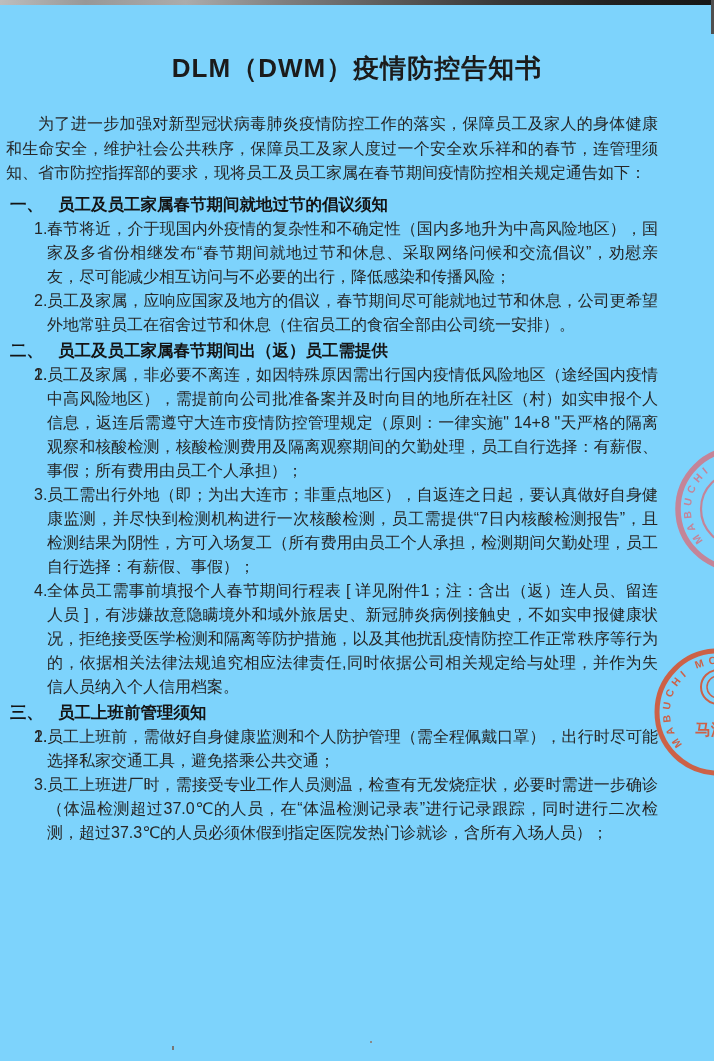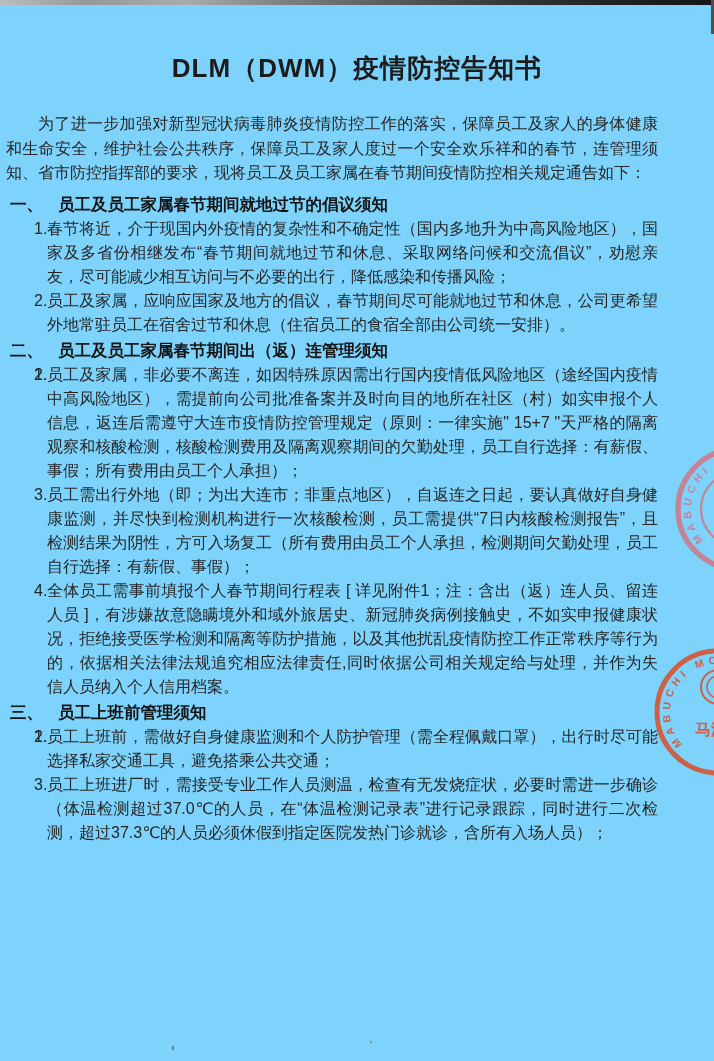--- a/index.html
+++ b/index.html
@@ -61,28 +61,28 @@
       </div>
       <div class="item">
         <span class="item-num">2.</span>
         <span class="item-text">员工及家属，应响应国家及地方的倡议，春节期间尽可能就地过节和休息，公司更希望外地常驻员工在宿舍过节和休息（住宿员工的食宿全部由公司统一安排）。</span>
       </div>
     </section>
 
     <section>
       <div class="sec-head">
         <span class="sec-num">二、</span>
-        <span class="sec-title">员工及员工家属春节期间出（返）连管理须知</span>
+        <span class="sec-title">员工及员工家属春节期间出（返）员工需提供</span>
       </div>
       <div class="item">
         <span class="item-num">1.</span>
       </div>
       <div class="item">
         <span class="item-num">2.</span>
-        <span class="item-text">员工及家属，非必要不离连，如因特殊原因需出行国内疫情低风险地区（途经国内疫情中高风险地区），需提前向公司批准备案并及时向目的地所在社区（村）如实申报个人信息，返连后需遵守大连市疫情防控管理规定（原则：一律实施" 15+7 "天严格的隔离观察和核酸检测，核酸检测费用及隔离观察期间的欠勤处理，员工自行选择：有薪假、事假；所有费用由员工个人承担）；</span>
+        <span class="item-text">员工及家属，非必要不离连，如因特殊原因需出行国内疫情低风险地区（途经国内疫情中高风险地区），需提前向公司批准备案并及时向目的地所在社区（村）如实申报个人信息，返连后需遵守大连市疫情防控管理规定（原则：一律实施" 14+8 "天严格的隔离观察和核酸检测，核酸检测费用及隔离观察期间的欠勤处理，员工自行选择：有薪假、事假；所有费用由员工个人承担）；</span>
       </div>
       <div class="item">
         <span class="item-num">3.</span>
         <span class="item-text">员工需出行外地（即；为出大连市；非重点地区），自返连之日起，要认真做好自身健康监测，并尽快到检测机构进行一次核酸检测，员工需提供“7日内核酸检测报告”，且检测结果为阴性，方可入场复工（所有费用由员工个人承担，检测期间欠勤处理，员工自行选择：有薪假、事假）；</span>
       </div>
       <div class="item">
         <span class="item-num">4.</span>
         <span class="item-text">全体员工需事前填报个人春节期间行程表 [ 详见附件1；注：含出（返）连人员、留连人员 ]，有涉嫌故意隐瞒境外和域外旅居史、新冠肺炎病例接触史，不如实申报健康状况，拒绝接受医学检测和隔离等防护措施，以及其他扰乱疫情防控工作正常秩序等行为的，依据相关法律法规追究相应法律责任,同时依据公司相关规定给与处理，并作为失信人员纳入个人信用档案。</span>
       </div>
     </section>

